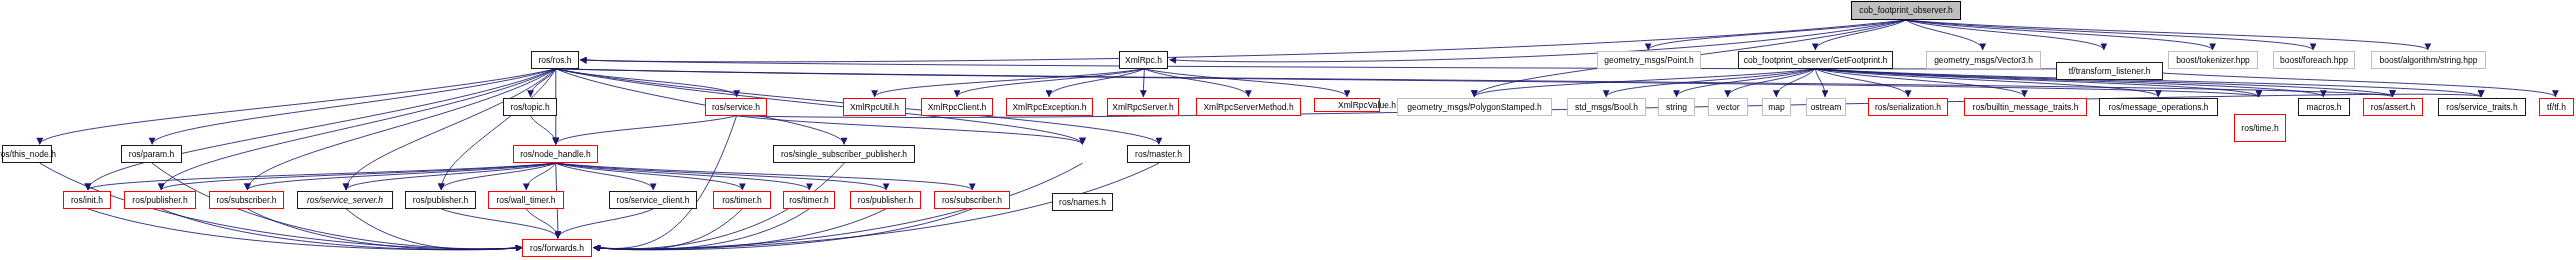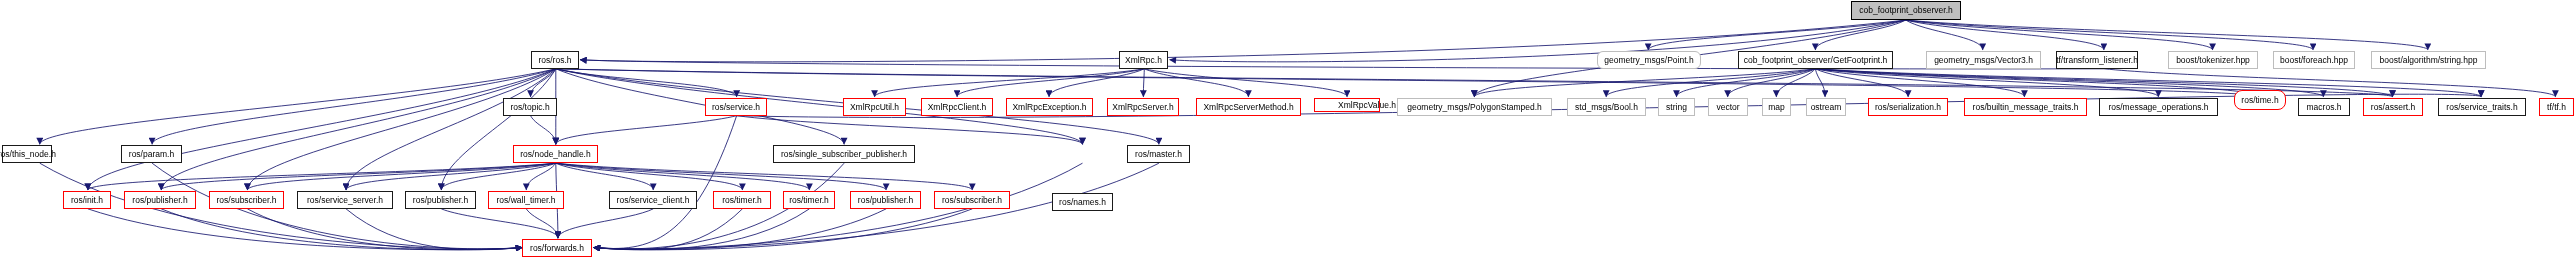--- a/index.html
+++ b/index.html
@@ -100,59 +100,59 @@
       <path d="M862.5,343 C875.5,362.2 914.5,369 914.5,391" class="edge" marker-end="url(#arr)"></path>
       <path d="M1071,343 C1031.875,362.2 914.5,369 914.5,391" class="edge" marker-end="url(#arr)"></path>
       <path d="M1217.5,343 C1144.15,415.15 1063,414.5 973,406.5" class="edge" marker-end="url(#arr)"></path>
       <path d="M1327.5,343 C1221.15,415.15 1063,414.5 973,406.5" class="edge" marker-end="url(#arr)"></path>
       <path d="M1453.5,343 C1309.35,415.15 1063,414.5 973,406.5" class="edge" marker-end="url(#arr)"></path>
       <path d="M1595,343 C1408.4,415.15 1063,414.5 973,406.5" class="edge" marker-end="url(#arr)"></path>
     </svg>
     <div class="node root" style="left: 1851px; top: 1.2px; width: 110px; height: 19px;">cob_footprint_observer.h</div>
     <div class="node doc" style="left: 531px; top: 51px; width: 48px; height: 18.3px;">ros/ros.h</div>
     <div class="node doc" style="left: 1119px; top: 51px; width: 49px; height: 18.3px;">XmlRpc.h</div>
-    <div class="node plain" style="left: 1597px; top: 51px; width: 104px; height: 18.3px; border-radius: 6px;">geometry_msgs/Point.h</div>
+    <div class="node plain" style="left: 1597px; top: 51px; width: 104px; height: 18.3px;">geometry_msgs/Point.h</div>
     <div class="node doc" style="left: 1738px; top: 51px; width: 155px; height: 18.3px;">cob_footprint_observer/GetFootprint.h</div>
     <div class="node plain" style="left: 1926px; top: 51px; width: 115px; height: 18.3px;">geometry_msgs/Vector3.h</div>
-    <div class="node doc" style="left: 2056px; top: 51px; width: 82px; height: 18.3px;">tf/transform_listener.h</div>
+    <div class="node doc" style="left: 2056px; top: 62px; width: 107px; height: 18.3px;">tf/transform_listener.h</div>
     <div class="node plain" style="left: 2168px; top: 51px; width: 90px; height: 18.3px;">boost/tokenizer.hpp</div>
     <div class="node plain" style="left: 2273px; top: 51px; width: 82px; height: 18.3px;">boost/foreach.hpp</div>
     <div class="node plain" style="left: 2371px; top: 51px; width: 115px; height: 18.3px;">boost/algorithm/string.hpp</div>
     <div class="node doc" style="left: 503px; top: 98px; width: 54px; height: 18.3px;">ros/topic.h</div>
     <div class="node trunc" style="left: 705px; top: 98px; width: 62px; height: 18.3px;">ros/service.h</div>
     <div class="node trunc" style="left: 843px; top: 98px; width: 63px; height: 18.3px;">XmlRpcUtil.h</div>
     <div class="node trunc" style="left: 921px; top: 98px; width: 72px; height: 18.3px;">XmlRpcClient.h</div>
     <div class="node trunc" style="left: 1006px; top: 98px; width: 87px; height: 18.3px;">XmlRpcException.h</div>
     <div class="node trunc" style="left: 1107px; top: 98px; width: 72px; height: 18.3px;">XmlRpcServer.h</div>
     <div class="node trunc" style="left: 1196px; top: 98px; width: 105px; height: 18.3px;">XmlRpcServerMethod.h</div>
     <div class="node trunc" style="left: 1314px; top: 98px; width: 66px; height: 14px; padding-left: 40px;">XmlRpcValue.h</div>
     <div class="node plain" style="left: 1397px; top: 98px; width: 155px; height: 18.3px;">geometry_msgs/PolygonStamped.h</div>
     <div class="node plain" style="left: 1567px; top: 98px; width: 79px; height: 18.3px;">std_msgs/Bool.h</div>
     <div class="node plain" style="left: 1658px; top: 98px; width: 37px; height: 18.3px;">string</div>
     <div class="node plain" style="left: 1708px; top: 98px; width: 40px; height: 18.3px;">vector</div>
     <div class="node plain" style="left: 1762px; top: 98px; width: 29px; height: 18.3px;">map</div>
     <div class="node plain" style="left: 1806px; top: 98px; width: 40px; height: 18.3px;">ostream</div>
     <div class="node trunc" style="left: 1868px; top: 98px; width: 80px; height: 18.3px;">ros/serialization.h</div>
     <div class="node trunc" style="left: 1964px; top: 98px; width: 123px; height: 18.3px;">ros/builtin_message_traits.h</div>
     <div class="node doc" style="left: 2099px; top: 98px; width: 119px; height: 18.3px;">ros/message_operations.h</div>
-    <div class="node trunc" style="left: 2234px; top: 90px; width: 52px; height: 20px; border-radius: 8px;">ros/time.h</div>
+    <div class="node trunc" style="left: 2234px; top: 114px; width: 52px; height: 28px;">ros/time.h</div>
     <div class="node doc" style="left: 2298px; top: 98px; width: 52px; height: 18.3px;">macros.h</div>
     <div class="node trunc" style="left: 2363px; top: 98px; width: 60px; height: 18.3px;">ros/assert.h</div>
     <div class="node doc" style="left: 2438px; top: 98px; width: 88px; height: 18.3px;">ros/service_traits.h</div>
     <div class="node trunc" style="left: 2539px; top: 98px; width: 35px; height: 18.3px;">tf/tf.h</div>
     <div class="node doc" style="left: 1.8px; top: 145px; width: 50px; height: 18.3px;">ros/this_node.h</div>
     <div class="node doc" style="left: 121px; top: 145px; width: 61px; height: 18.3px;">ros/param.h</div>
     <div class="node trunc" style="left: 513px; top: 145px; width: 85px; height: 18.3px;">ros/node_handle.h</div>
     <div class="node doc" style="left: 773px; top: 145px; width: 142px; height: 18.3px;">ros/single_subscriber_publisher.h</div>
     <div class="node doc" style="left: 1052px; top: 145px; width: 61px; height: 18.3px; margin-top: 48px;">ros/names.h</div>
     <div class="node doc" style="left: 1127px; top: 145px; width: 63px; height: 18.3px;">ros/master.h</div>
     <div class="node trunc" style="left: 63px; top: 191px; width: 48px; height: 18.3px;">ros/init.h</div>
     <div class="node trunc" style="left: 124px; top: 191px; width: 72px; height: 18.3px;">ros/publisher.h</div>
     <div class="node trunc" style="left: 209px; top: 191px; width: 75px; height: 18.3px;">ros/subscriber.h</div>
-    <div class="node doc" style="left: 297px; top: 191px; width: 96px; height: 18.3px;">ros/service_server.h</div>
+    <div class="node doc" style="left: 297px; top: 191px; width: 96px; height: 18.3px; font-style: italic;">ros/service_server.h</div>
     <div class="node doc" style="left: 405px; top: 191px; width: 71px; height: 18.3px;">ros/publisher.h</div>
     <div class="node trunc" style="left: 488px; top: 191px; width: 76px; height: 18.3px;">ros/wall_timer.h</div>
     <div class="node doc" style="left: 609px; top: 191px; width: 88px; height: 18.3px;">ros/service_client.h</div>
     <div class="node trunc" style="left: 713px; top: 191px; width: 58px; height: 18.3px;">ros/timer.h</div>
     <div class="node trunc" style="left: 783px; top: 191px; width: 52px; height: 18.3px;">ros/timer.h</div>
     <div class="node trunc" style="left: 850px; top: 191px; width: 71px; height: 18.3px;">ros/publisher.h</div>
     <div class="node trunc" style="left: 934px; top: 191px; width: 76px; height: 18.3px;">ros/subscriber.h</div>
     <div class="node trunc" style="left: 522px; top: 239px; width: 70px; height: 17.7px;">ros/forwards.h</div>
   </div>
 

